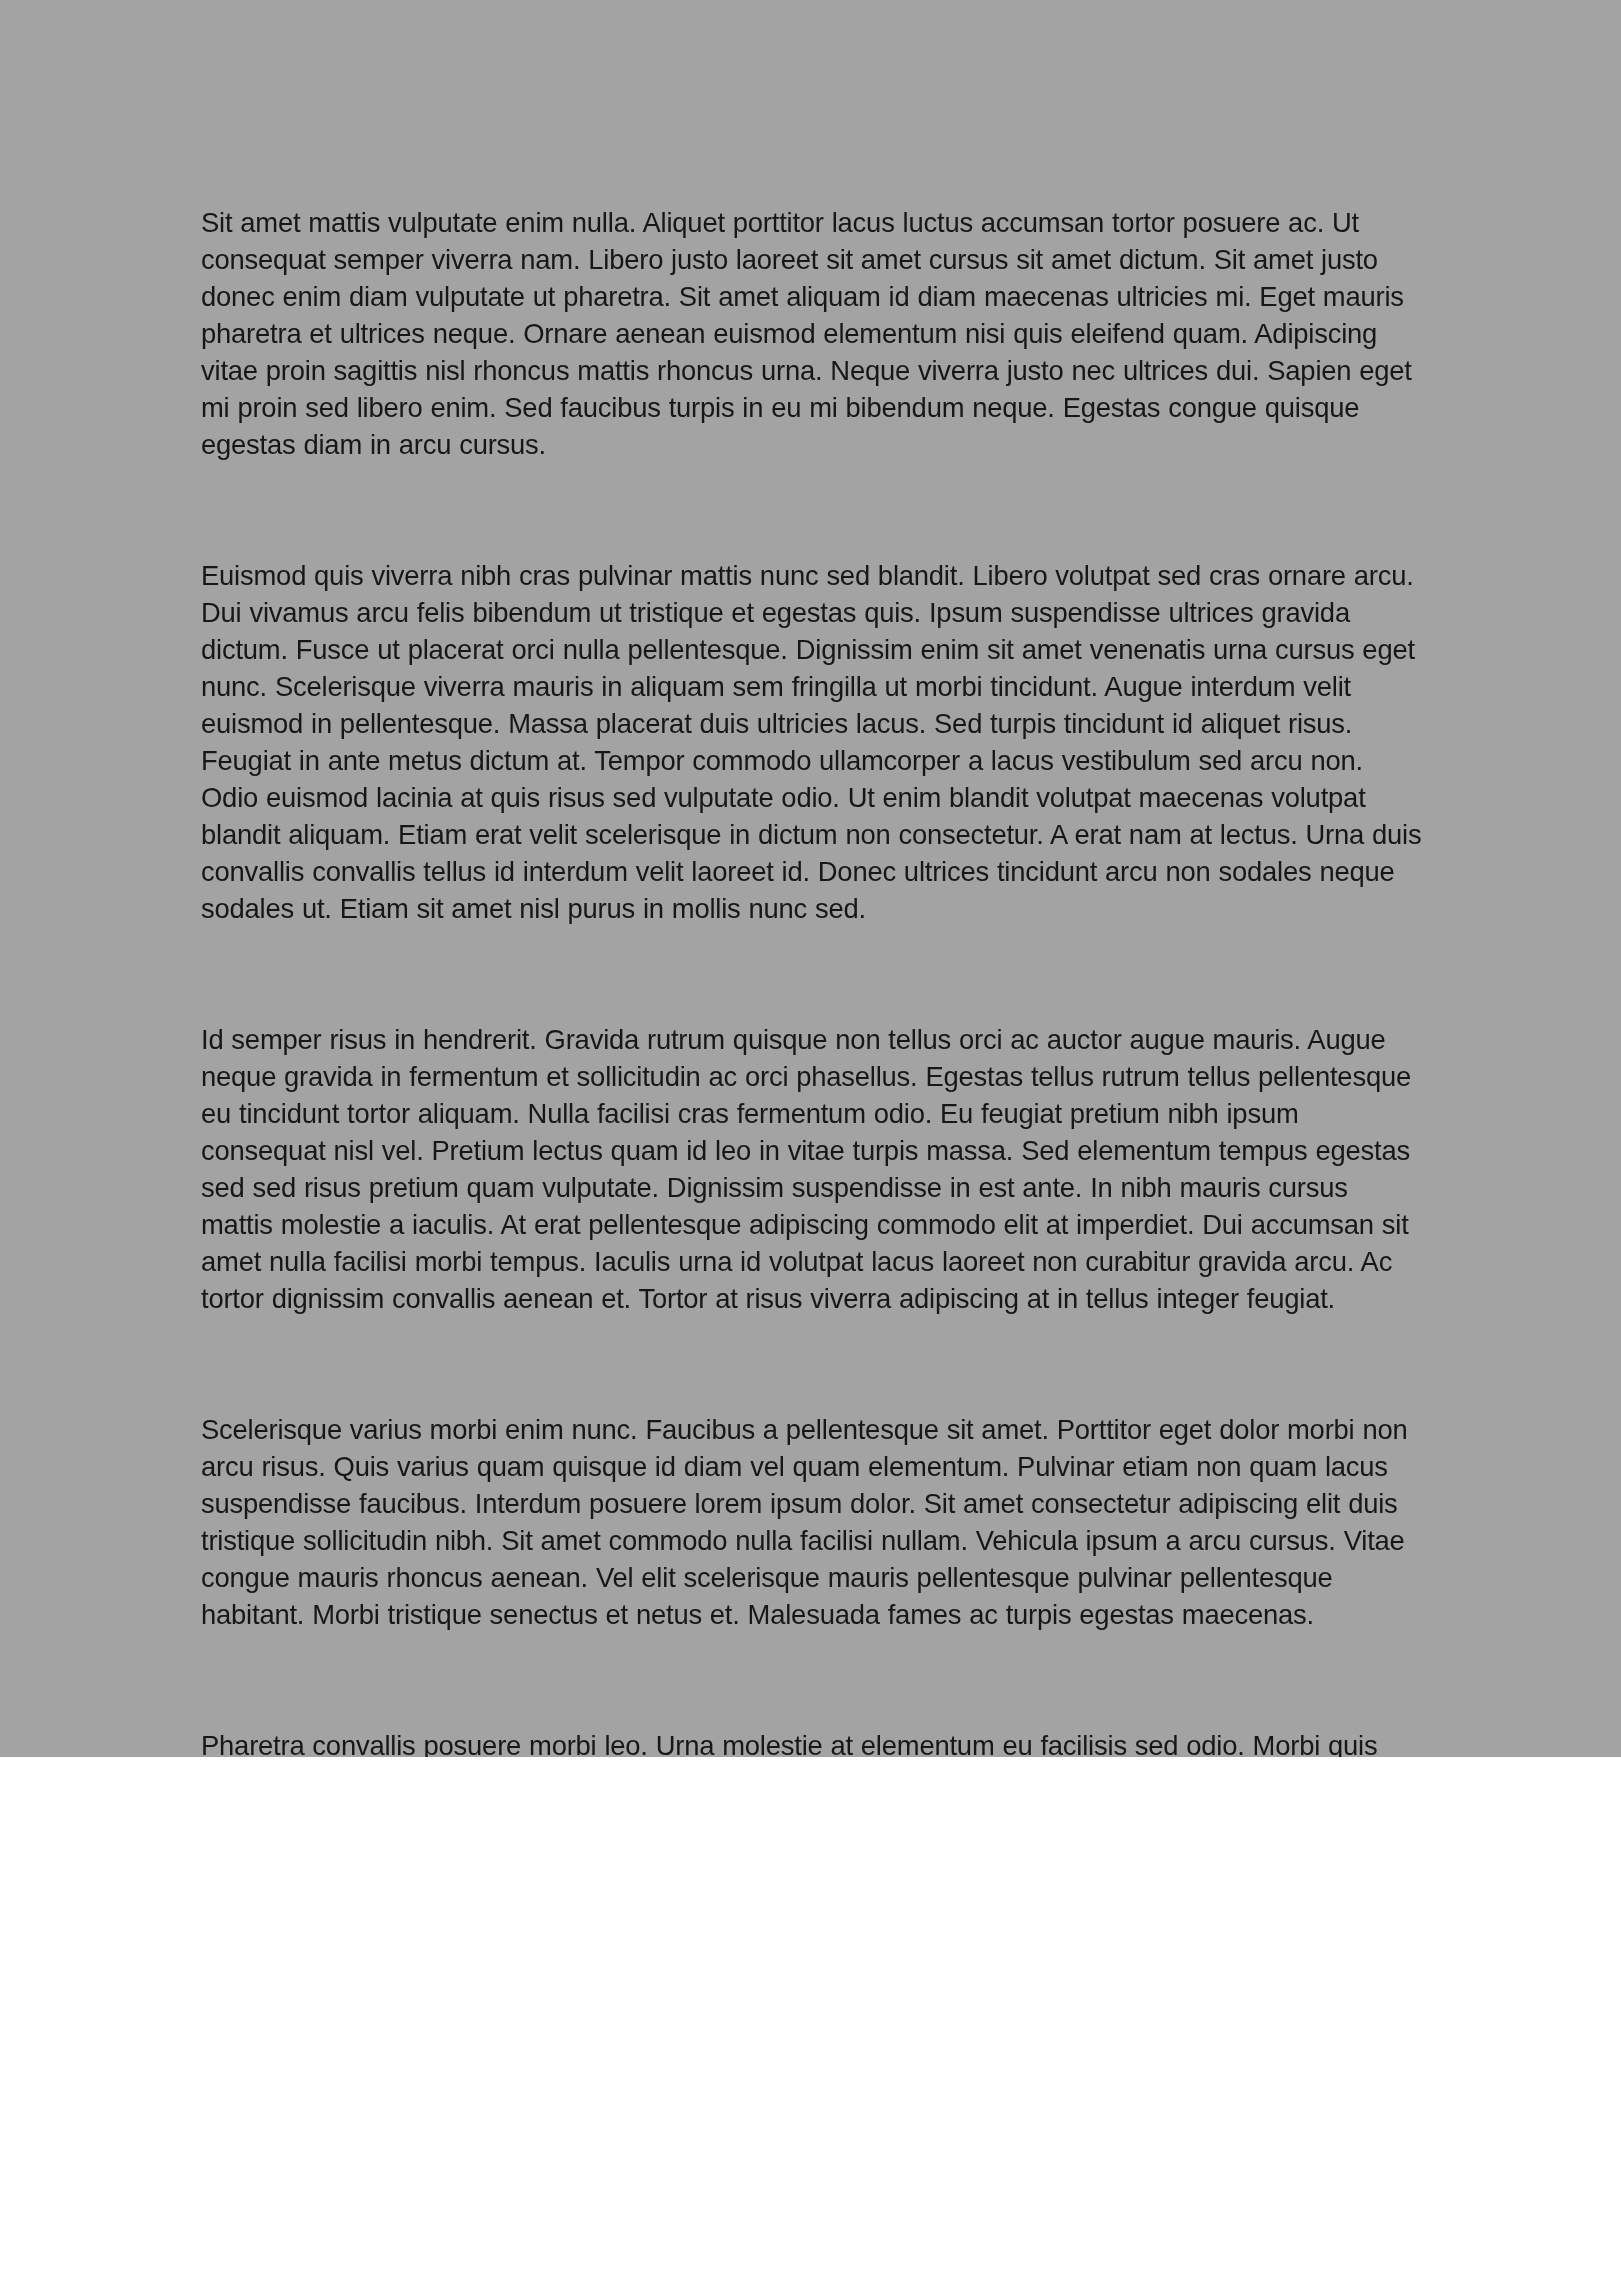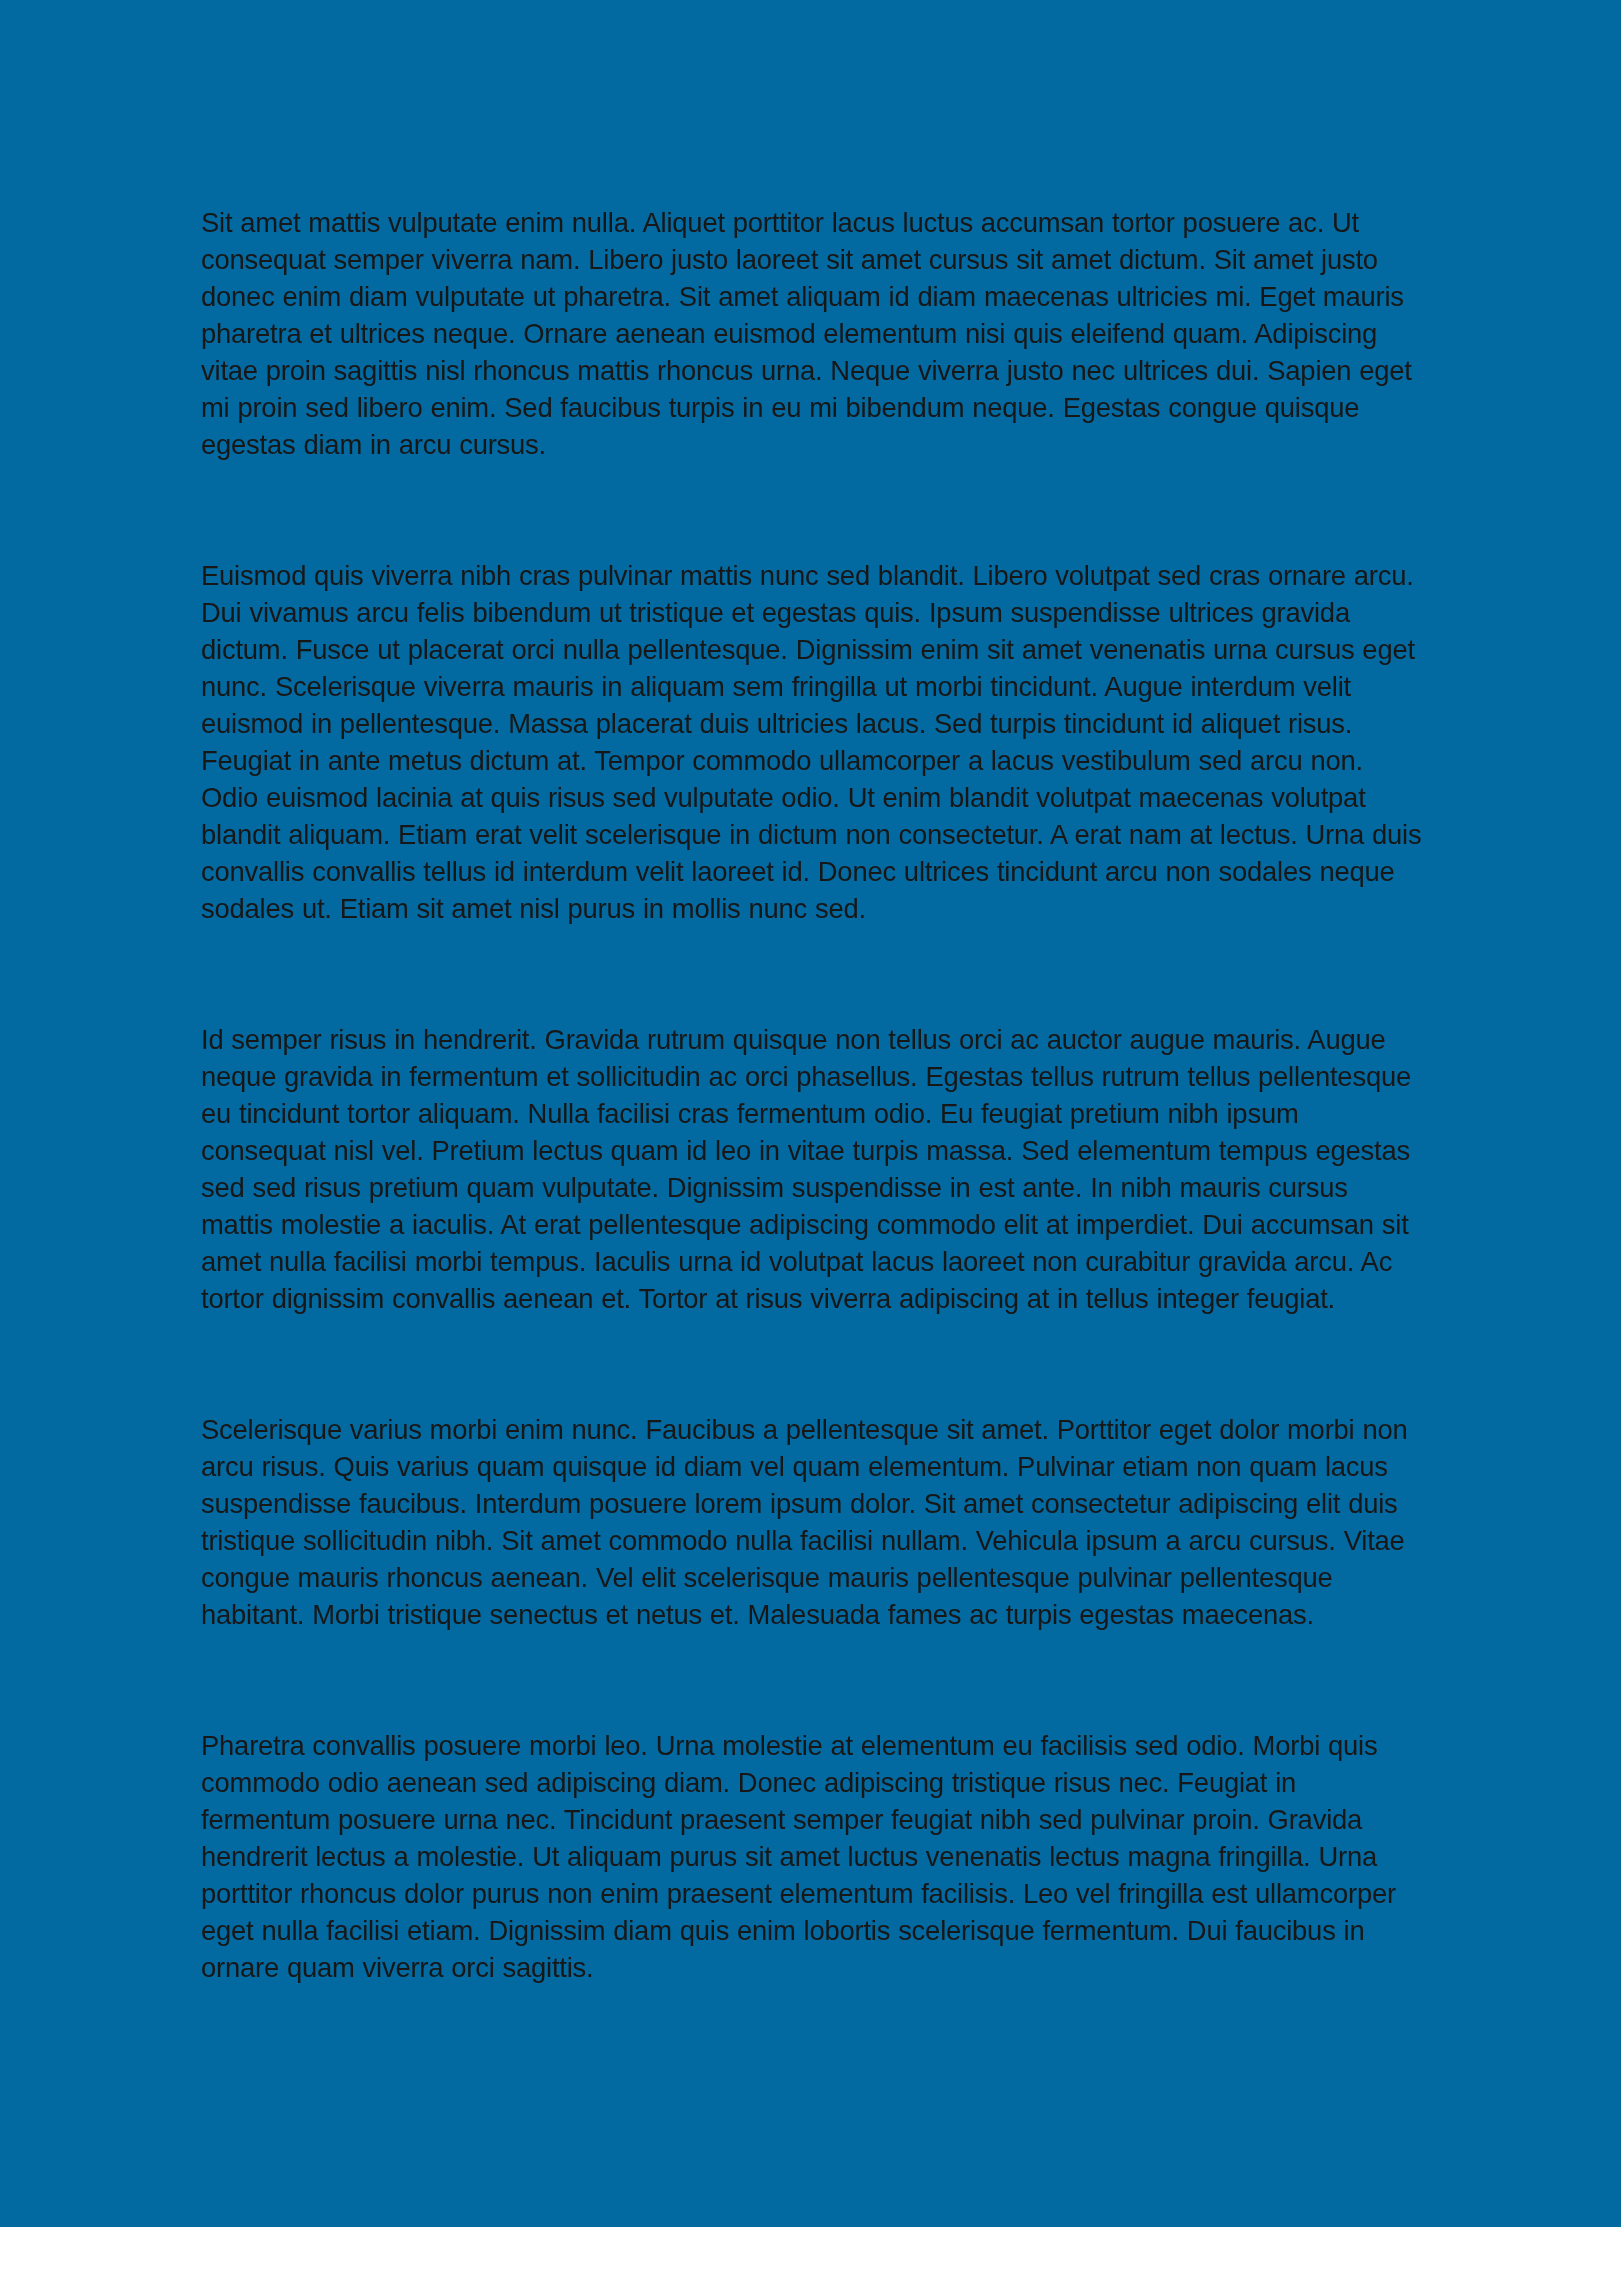--- a/index.html
+++ b/index.html
@@ -3,22 +3,22 @@
 <meta charset="utf-8">
 <style>
   html, body {
     margin: 0;
     padding: 0;
     background: #ffffff;
   }
   .page {
     position: relative;
     width: 1621px;
-    height: 2227px;
-    background: #0369a1;
+    height: 1757px;
+    background: #a3a3a3;
     box-sizing: border-box;
     padding: 204px 196px 0 201px;
     overflow: hidden;
   }
   .doc-body p {
     font-family: "Liberation Sans", sans-serif;
     font-size: 27.4px;
     line-height: 37px;
     letter-spacing: -0.2px;
     color: #171717;

